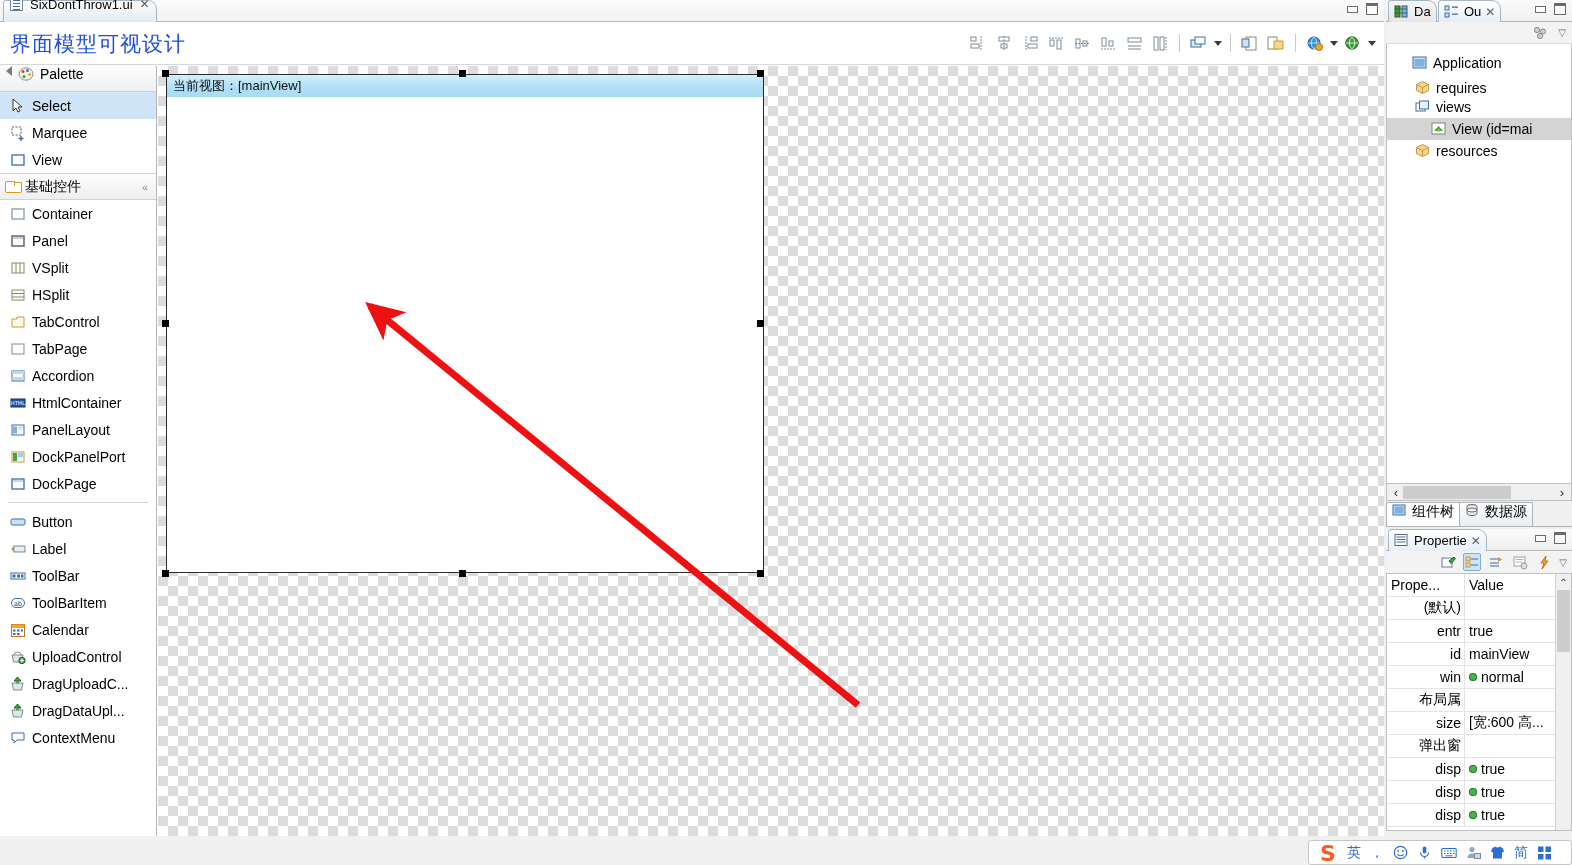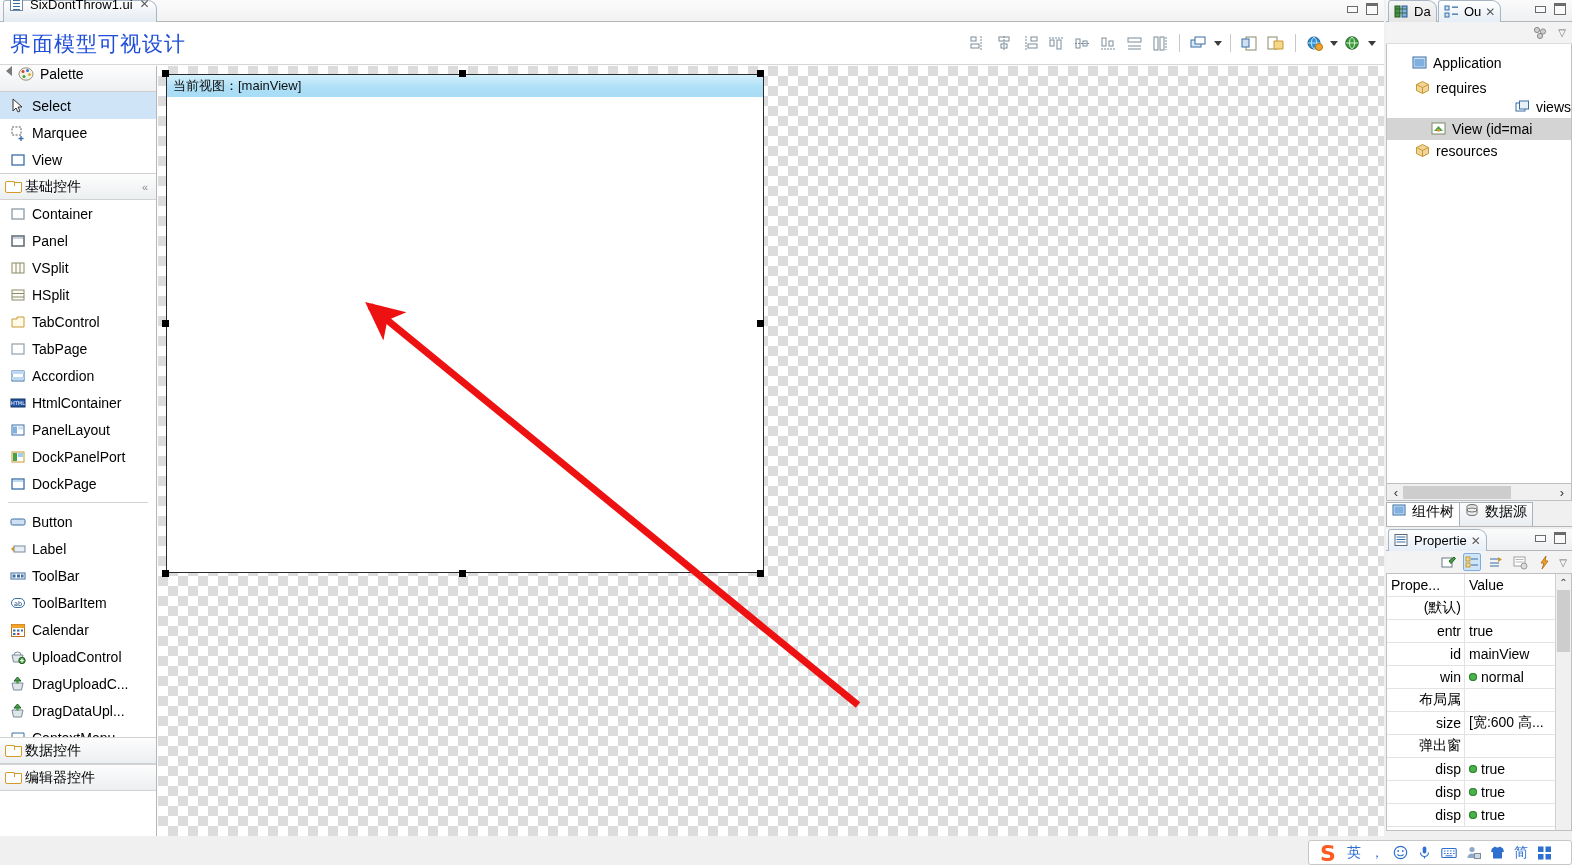--- a/index.html
+++ b/index.html
@@ -625,30 +625,20 @@
       </div>
       <div class="pal-item">
         <span class="ico">
           <svg width="16" height="16" viewBox="0 0 16 16">
               <path d="M2 3 h12 v7 h-7 l-3 3 v-3 h-2 z" fill="#fff" stroke="#3a6ea5"></path>
             </svg>
         </span>
         <span>ContextMenu</span>
       </div>
 
-      <div style="position:absolute; left:0; right:0; bottom:45px;">
-        <div class="grp-header">
-          <span class="folder-ico"></span>
-          <span>数据控件</span>
-        </div>
-        <div class="grp-header">
-          <span class="folder-ico"></span>
-          <span>编辑器控件</span>
-        </div>
-      </div>
     </div>
 
     <div class="canvas-wrap">
       <div class="view-box">
         <div class="view-header">当前视图：[mainView]</div>
       </div>
       <span class="handle h-tl"></span>
       <span class="handle h-tc"></span>
       <span class="handle h-tr"></span>
       <span class="handle h-ml"></span>
@@ -734,21 +724,21 @@
       </div>
       <div class="tree-row" style="padding-left:28px;align-items:flex-end;">
         <span class="ico">
           <svg width="15" height="15" viewBox="0 0 15 15">
               <path d="M7.5 1.5 L13.5 4.5 L13.5 10.5 L7.5 13.5 L1.5 10.5 L1.5 4.5 Z" fill="#f2d49a" stroke="#c79a32"></path>
               <path d="M1.5 4.5 L7.5 7.5 L13.5 4.5 M7.5 7.5 L7.5 13.5" fill="none" stroke="#c79a32"></path>
             </svg>
         </span>
         <span>requires</span>
       </div>
-      <div class="tree-row" style="padding-left:28px;justify-content:flex-end;">
+      <div class="tree-row" style="padding-left:28px;">
         <span class="ico">
           <svg width="15" height="15" viewBox="0 0 15 15">
               <rect x="1" y="4" width="9" height="8" fill="#fff" stroke="#3a6ea5"></rect>
               <rect x="4.5" y="2" width="9" height="8" fill="#e8f0f8" stroke="#3a6ea5"></rect>
             </svg>
         </span>
         <span>views</span>
       </div>
       <div class="tree-row sel" style="padding-left:44px;">
         <span class="ico">

